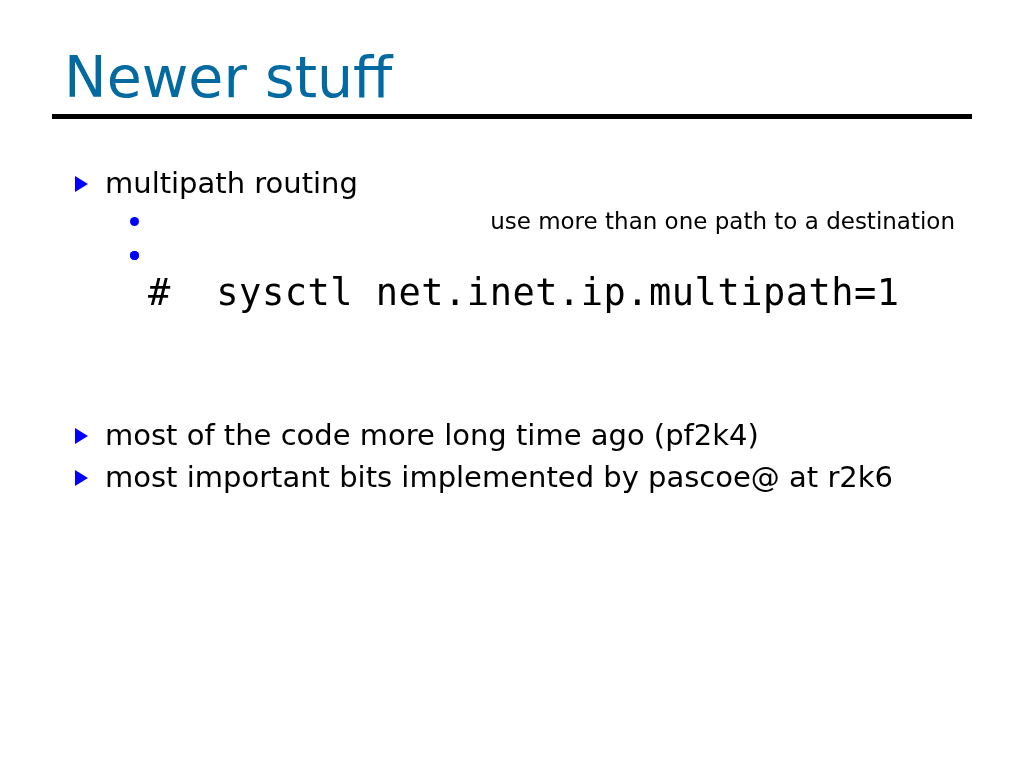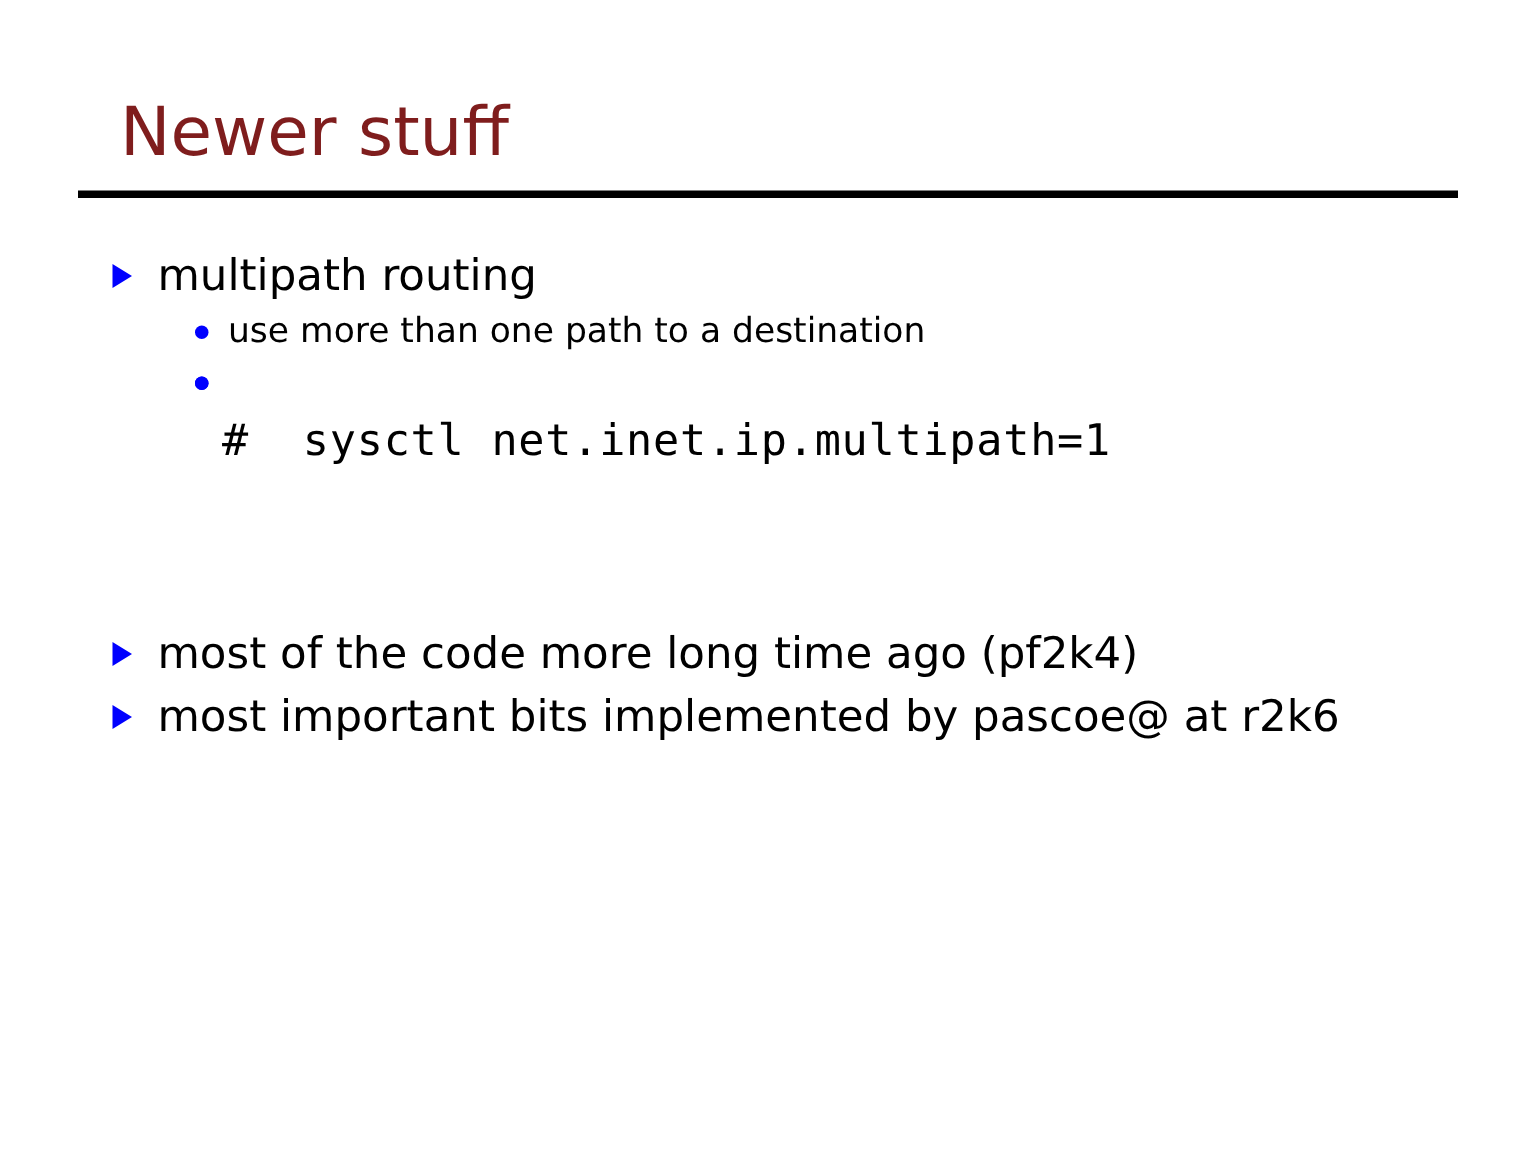--- a/index.html
+++ b/index.html
@@ -26,26 +26,26 @@
 
   
   .title-block {
     position: absolute;
     left: 52px;
     top: 48px;
     width: 920px;
   }
   .slide-title {
     font-family: "DejaVu Sans", sans-serif;
-    font-size: 45px;
+    font-size: 57px;
     font-weight: normal;
     line-height: 1.05;
     letter-spacing: 0px;
-    color: #7f1d1d;
-    margin: 16px;
+    color: #0369a1;
+    margin: 0;
     padding-left: 12px;
     white-space: nowrap;
   }
   .title-rule {
     margin-top: 6px;
     width: 920px;
     height: 5px;
     background: #000000;
   }
 
@@ -90,34 +90,35 @@
     padding: 0;
   }
   li.bullet2 {
     position: relative;
     padding-left: 26px;
     margin-left: 21px;
     font-family: "DejaVu Sans", sans-serif;
     font-size: 23px;
     line-height: 34px;
     color: #000000;
+    text-align: right;
   }
   li.bullet2 > .marker-dot {
     position: absolute;
     left: 4px;
     top: 13px;
     width: 9px;
     height: 9px;
     border-radius: 50%;
     background: #0000ff;
   }
 
   .code-line {
     font-family: "DejaVu Sans Mono", monospace;
-    font-size: 29px;
+    font-size: 37px;
     line-height: 42px;
     letter-spacing: 0.5px;
     color: #000000;
     margin: 0;
     padding-left: 76px;
     white-space: pre;
   }
   .spacer-md { height: 34px; }
   .spacer-lg { height: 100px; }
 </style>

